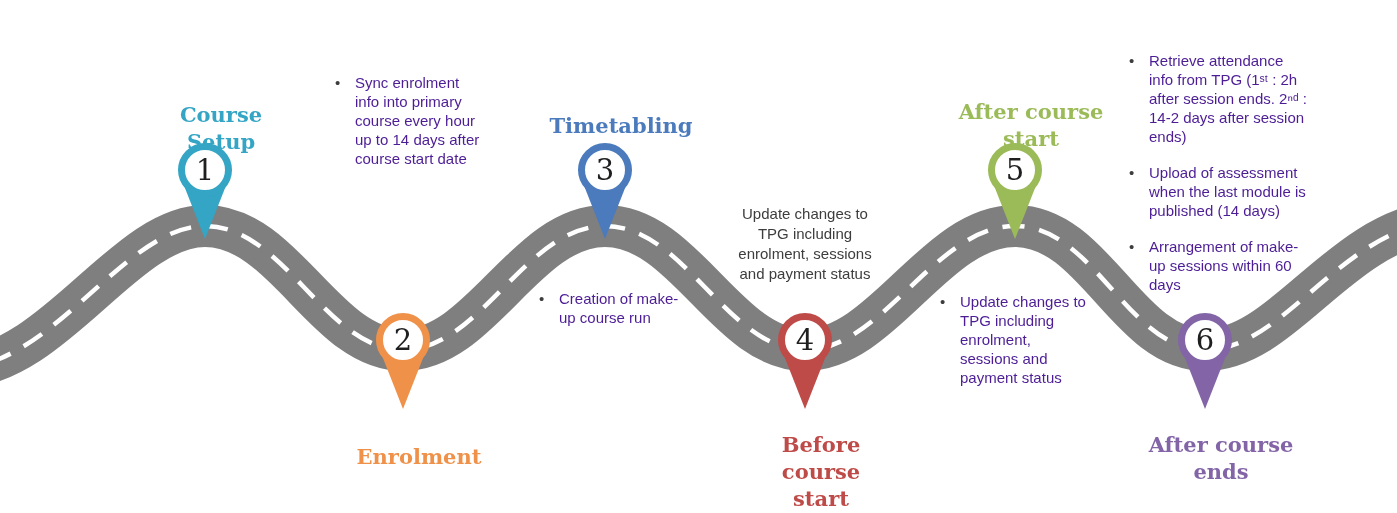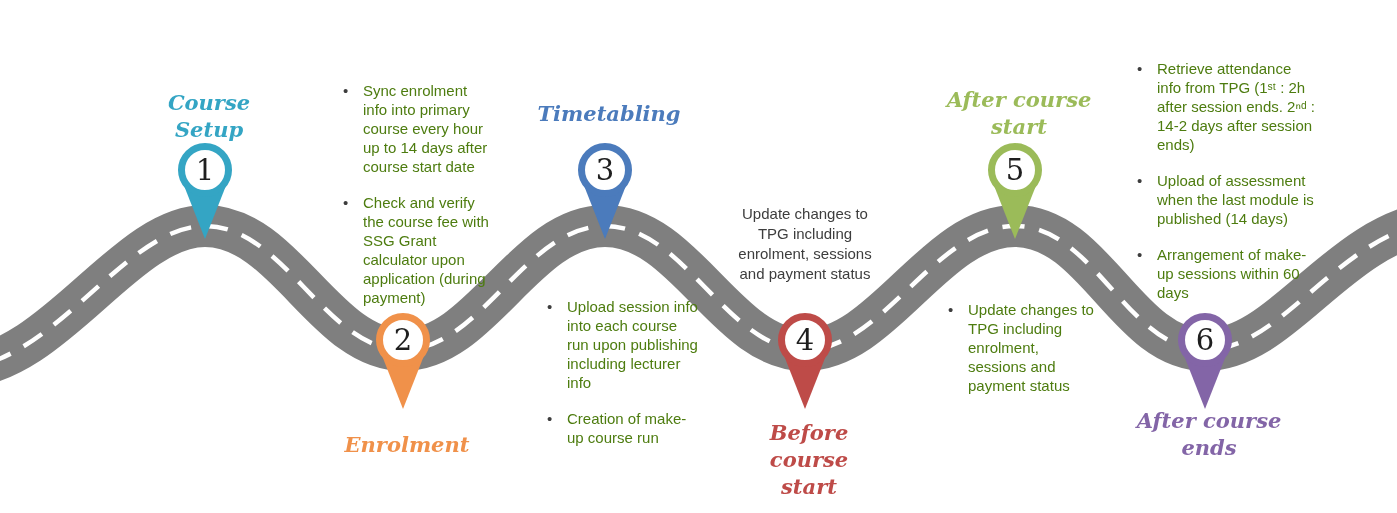--- a/index.html
+++ b/index.html
@@ -11,51 +11,51 @@
   .road-svg { position:absolute; left:0; top:0; z-index:1; }
   .road-surface { fill:none; stroke:var(--road-color,#7f7f7f); stroke-width:42; }
   .road-line { fill:none; stroke:var(--lane-color,#ffffff); stroke-width:4.5;
                stroke-dasharray:22 15; stroke-dashoffset:6; }
 
   .milestone { position:absolute; top:0; width:0; height:513px; z-index:2; }
   .m1 { left:205px; } .m2 { left:403px; } .m3 { left:605px; }
   .m4 { left:805px; } .m5 { left:1015px; } .m6 { left:1205px; }
 
   .title {
-    position:absolute; text-align:center; margin:4px;
+    position:absolute; text-align:center; margin:16px;
     font-family:"DejaVu Serif", serif; font-weight:bold;
-    font-size:21px; line-height:1.28; color:var(--c);font-style:italic;
+    font-size:21px; line-height:1.28; color:var(--c);
   }
   .m1 .title { left:-50px; width:100px; top:86px; }
   .m2 .title { left:-80px; width:160px; top:428px; }
   .m3 .title { left:-80px; width:160px; top:97px; }
   .m4 .title { left:-70px; width:140px; top:416px; }
   .m5 .title { left:-80px; width:160px; top:83px;text-align:center; }
-  .m6 .title { left:-80px; width:160px; top:404px; }
+  .m6 .title { left:-80px; width:160px; top:416px; }
 
   .pin { position:absolute; left:-27px; width:54px; height:122px; }
   .m1 .pin, .m3 .pin, .m5 .pin { top:143px; }
   .m2 .pin, .m4 .pin, .m6 .pin { top:313px; }
   .pin .tail {
     position:absolute; left:3px; top:35px; width:48px; height:61px;
     background:var(--c);
     clip-path:polygon(0 0, 100% 0, 50% 100%);
   }
   .pin .circle {
     position:absolute; left:0; top:0; width:40px; height:40px;
     background:#ffffff; border:7px solid var(--c); border-radius:50%;
     display:flex; align-items:center; justify-content:center;
   }
   .pin .num {
     font-family:"DejaVu Serif", serif; font-size:29px; color:#1f1f1f; line-height:1;
   }
 
   ul.bullets {
-    position:absolute; margin:8px; padding:0; list-style:none;
-    font-size:15px; line-height:19px; color:#4d7c0f;
+    position:absolute; margin:0; padding:0; list-style:none;
+    font-size:15px; line-height:19px; color:#4c1d95;
   }
   ul.bullets li { position:relative; padding-left:22px; }
   ul.bullets li + li { margin-top:17px; }
   ul.bullets li::before {
     content:"\2022"; position:absolute; left:2px; top:0; color:#3d3d3d;
   }
   .m1 .bullets { left:-76px; top:292px; width:142px; }
   .m2 .bullets { left:-70px; top:73px;  width:152px; }
   .m3 .bullets { left:-68px; top:289px; width:155px; }
   .m5 .bullets { left:-77px; top:292px; width:152px; }
@@ -90,41 +90,39 @@
         <span class="num">1</span>
       </div>
     </div>
     <ul class="bullets">
       </ul>
   </section>
 
   <section class="milestone m2" style="--c: #F0914A;">
     <ul class="bullets">
         <li>Sync enrolment info into primary course every hour up to 14 days after course start date</li>
-        <li>Check and verify the course fee with SSG Grant calculator upon application (during payment)</li>
       </ul>
     <div class="pin">
       <div class="tail"></div>
       <div class="circle">
         <span class="num">2</span>
       </div>
     </div>
     <h2 class="title">Enrolment</h2>
   </section>
 
   <section class="milestone m3" style="--c: #4B7BBC;">
     <h2 class="title">Timetabling</h2>
     <div class="pin">
       <div class="tail"></div>
       <div class="circle">
         <span class="num">3</span>
       </div>
     </div>
     <ul class="bullets">
-        <li>Upload session info into each course run upon publishing including lecturer info</li>
         <li>Creation of make-up course run</li>
       </ul>
   </section>
 
   <section class="milestone m4" style="--c: #BE4B48;">
     <div class="note">Update changes to TPG including enrolment, sessions and payment status</div>
     <div class="pin">
       <div class="tail"></div>
       <div class="circle">
         <span class="num">4</span>

